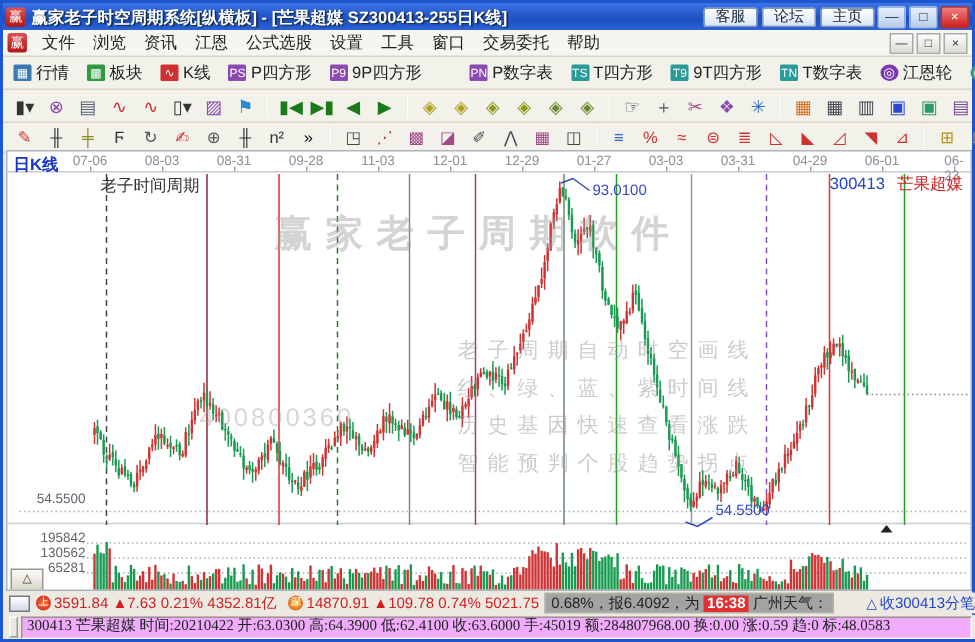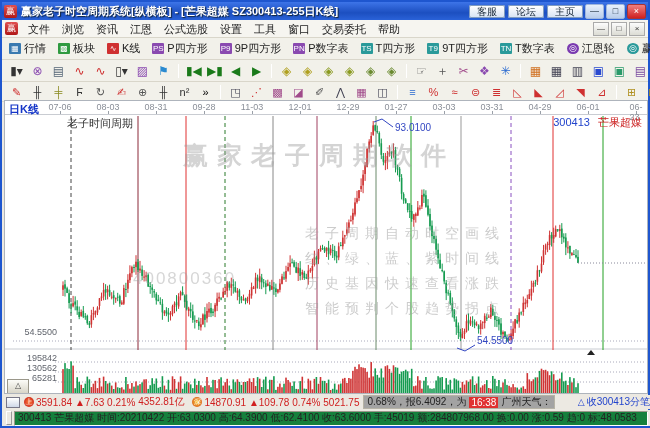--- a/index.html
+++ b/index.html
@@ -48,26 +48,26 @@
   #lbl-price-low{top:226px;}
   #tri-btn{position:absolute;left:2px;top:278px;width:20px;height:13px;background:linear-gradient(#fcfcf8,#d8d5c8);border:1px solid #9a978a;font-size:8px;line-height:12px;text-align:center;color:#444;}
   
   #status1{position:absolute;left:2px;top:393px;width:646px;height:14px;background:#ece9e2;display:flex;align-items:center;font-size:10px;color:#d02020;white-space:nowrap;overflow:hidden;}
   .st-ico{display:inline-block;margin:0 2px;flex:0 0 auto;}
   .grid-ico{width:12px;height:9px;background:linear-gradient(#fff,#cfd8e8);border:1px solid #778;}
   .circ{width:10px;height:10px;border-radius:50%;color:#fff;font-size:7px;line-height:10px;text-align:center;}
   .circ.sh{background:radial-gradient(#ff8040,#c01010);}
   .circ.sz{background:radial-gradient(#ffd040,#d04010);}
   #ticker-box{border:1px solid #b6b3a6;background:#a3a3a3;color:#222;padding:0 3px;margin-left:4px;display:inline-flex;align-items:center;height:12px;}
-  #ticker-time{background:#e03030;color:#fff;padding:0 2px;margin:0 3px;}
+  #ticker-time{background:#e03030;color:#fff;padding:0 2px;margin:0 3px;font-weight:bold;}
   #st1-right{margin-left:auto;color:#2244cc;display:inline-flex;align-items:center;}
   #st1-right .tri{color:#2244cc;font-size:9px;margin-right:2px;}
   #status2{position:absolute;left:2px;top:408px;width:646px;height:16px;background:#ece9e2;display:flex;align-items:center;padding:0 2px;box-sizing:border-box;}
   #st2-grip{width:4px;height:12px;border:1px solid #fff;border-right-color:#999;border-bottom-color:#999;margin-right:2px;}
-  #st2-field{flex:1;height:13px;background:#15803d;border:1px solid #9a978a;border-bottom-color:#fff;border-right-color:#fff;font-size:10px;color:#222;line-height:12px;padding:0 3px;white-space:nowrap;overflow:hidden;}
+  #st2-field{flex:1;height:13px;background:#f0abfc;border:1px solid #9a978a;border-bottom-color:#fff;border-right-color:#fff;font-size:10px;color:#222;line-height:12px;padding:0 3px;white-space:nowrap;overflow:hidden;font-family:Liberation Serif, serif;}
 </style>
 </head>
 <body>
 
 <div id="win">
 
   <div id="titlebar">
     <span class="logo">赢</span>
     <span id="title-text">赢家老子时空周期系统[纵横板] - [芒果超媒  SZ300413-255日K线]</span>
     <span id="svc-buttons"><span class="svc-btn">客服</span><span class="svc-btn">论坛</span><span class="svc-btn">主页</span></span>
@@ -100,21 +100,21 @@
       </span>
       <span class="tb1-item">
         <span class="tb1-ico" style="background: rgb(138, 74, 176);">PS</span>
         <span>P四方形</span>
       </span>
       <span class="tb1-item">
         <span class="tb1-ico" style="background: rgb(138, 74, 176);">P9</span>
         <span>9P四方形</span>
       </span>
       <span class="tb1-item">
-        <span class="tb1-ico" style="background: rgb(138, 74, 176);">PN</span>
+        <span class="tb1-ico" style="background: rgb(138, 74, 176); margin-left: 20px;">PN</span>
         <span>P数字表</span>
       </span>
       <span class="tb1-item">
         <span class="tb1-ico" style="background: rgb(42, 154, 154);">TS</span>
         <span>T四方形</span>
       </span>
       <span class="tb1-item">
         <span class="tb1-ico" style="background: rgb(42, 154, 154);">T9</span>
         <span>9T四方形</span>
       </span>

